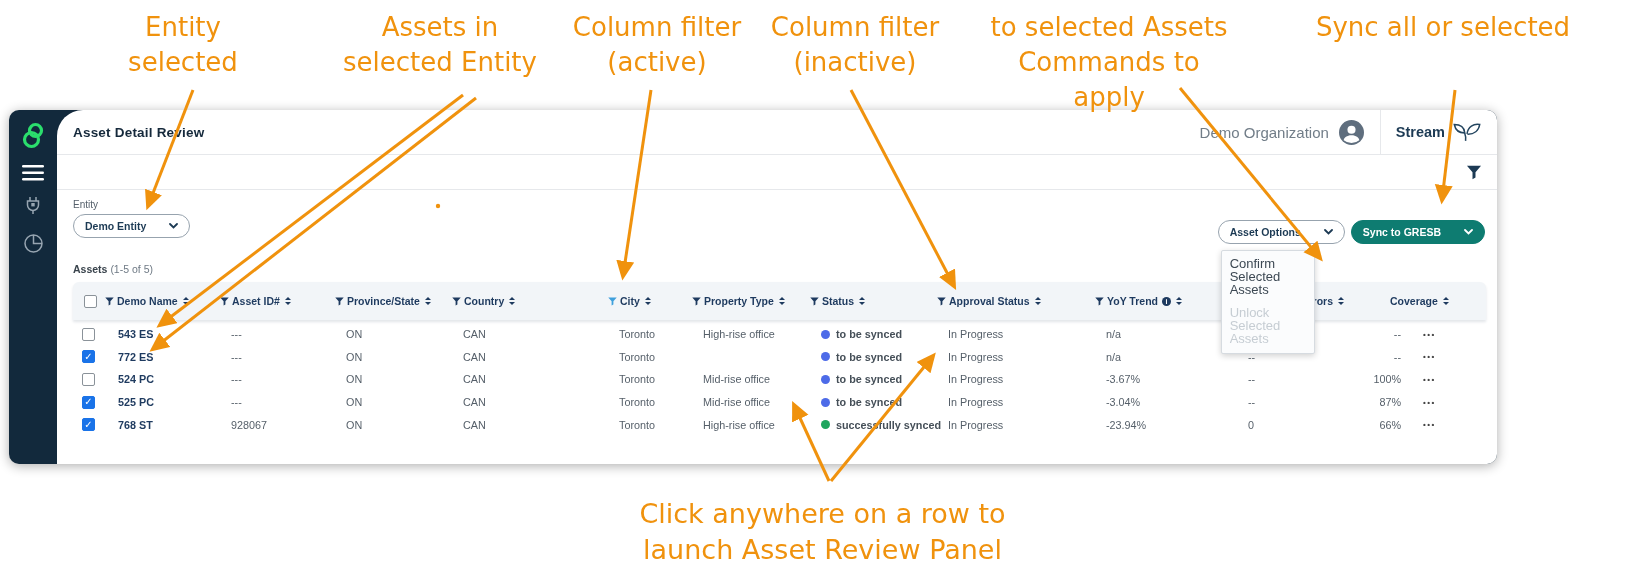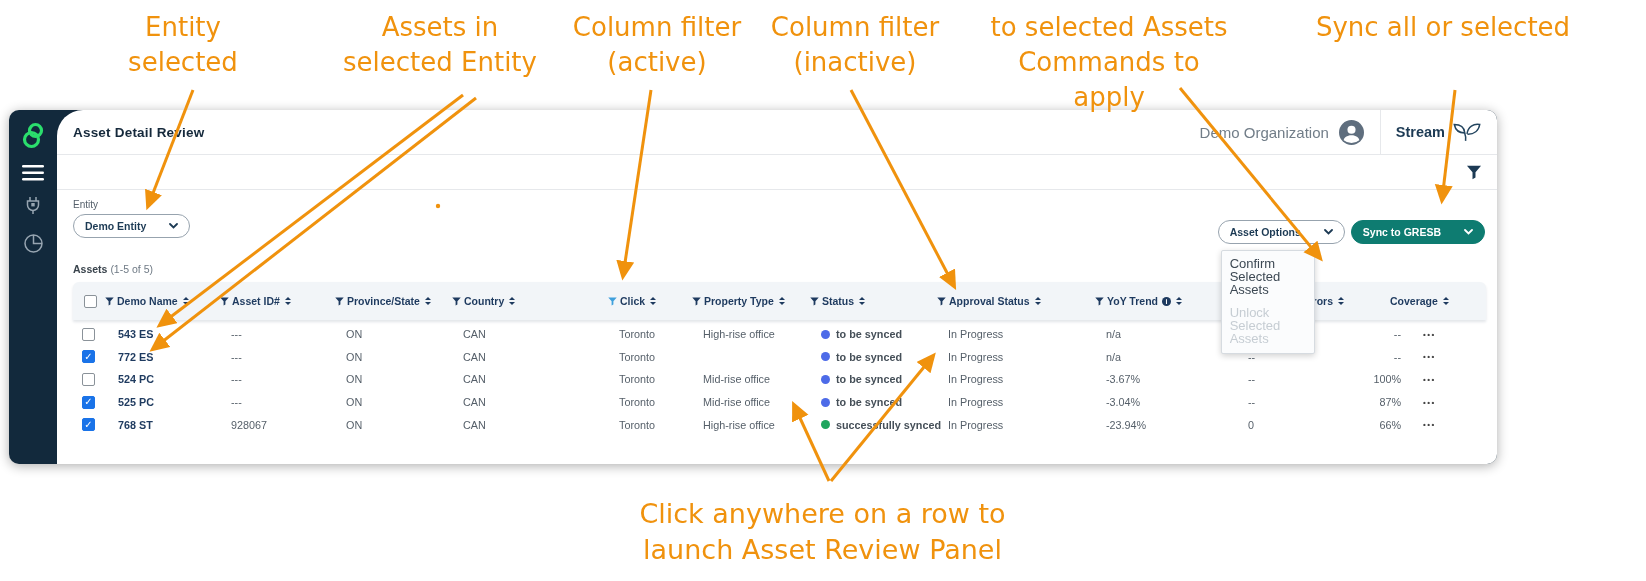--- a/index.html
+++ b/index.html
@@ -281,21 +281,21 @@
               <span class="thlabel">Country</span>
               <span class="sort">
                 <i class="up"></i>
                 <i class="dn"></i>
               </span>
             </div>
             <div class="th ">
               <svg class="funnel active" width="9" height="9" viewBox="0 0 10 10">
                 <path d="M0.3 0.5 H9.7 L6 4.8 V8.3 L4 9.5 V4.8 Z"></path>
               </svg>
-              <span class="thlabel">Click</span>
+              <span class="thlabel">City</span>
               <span class="sort">
                 <i class="up"></i>
                 <i class="dn"></i>
               </span>
             </div>
             <div class="th ">
               <svg class="funnel " width="9" height="9" viewBox="0 0 10 10">
                 <path d="M0.3 0.5 H9.7 L6 4.8 V8.3 L4 9.5 V4.8 Z"></path>
               </svg>
               <span class="thlabel">Property Type</span>

